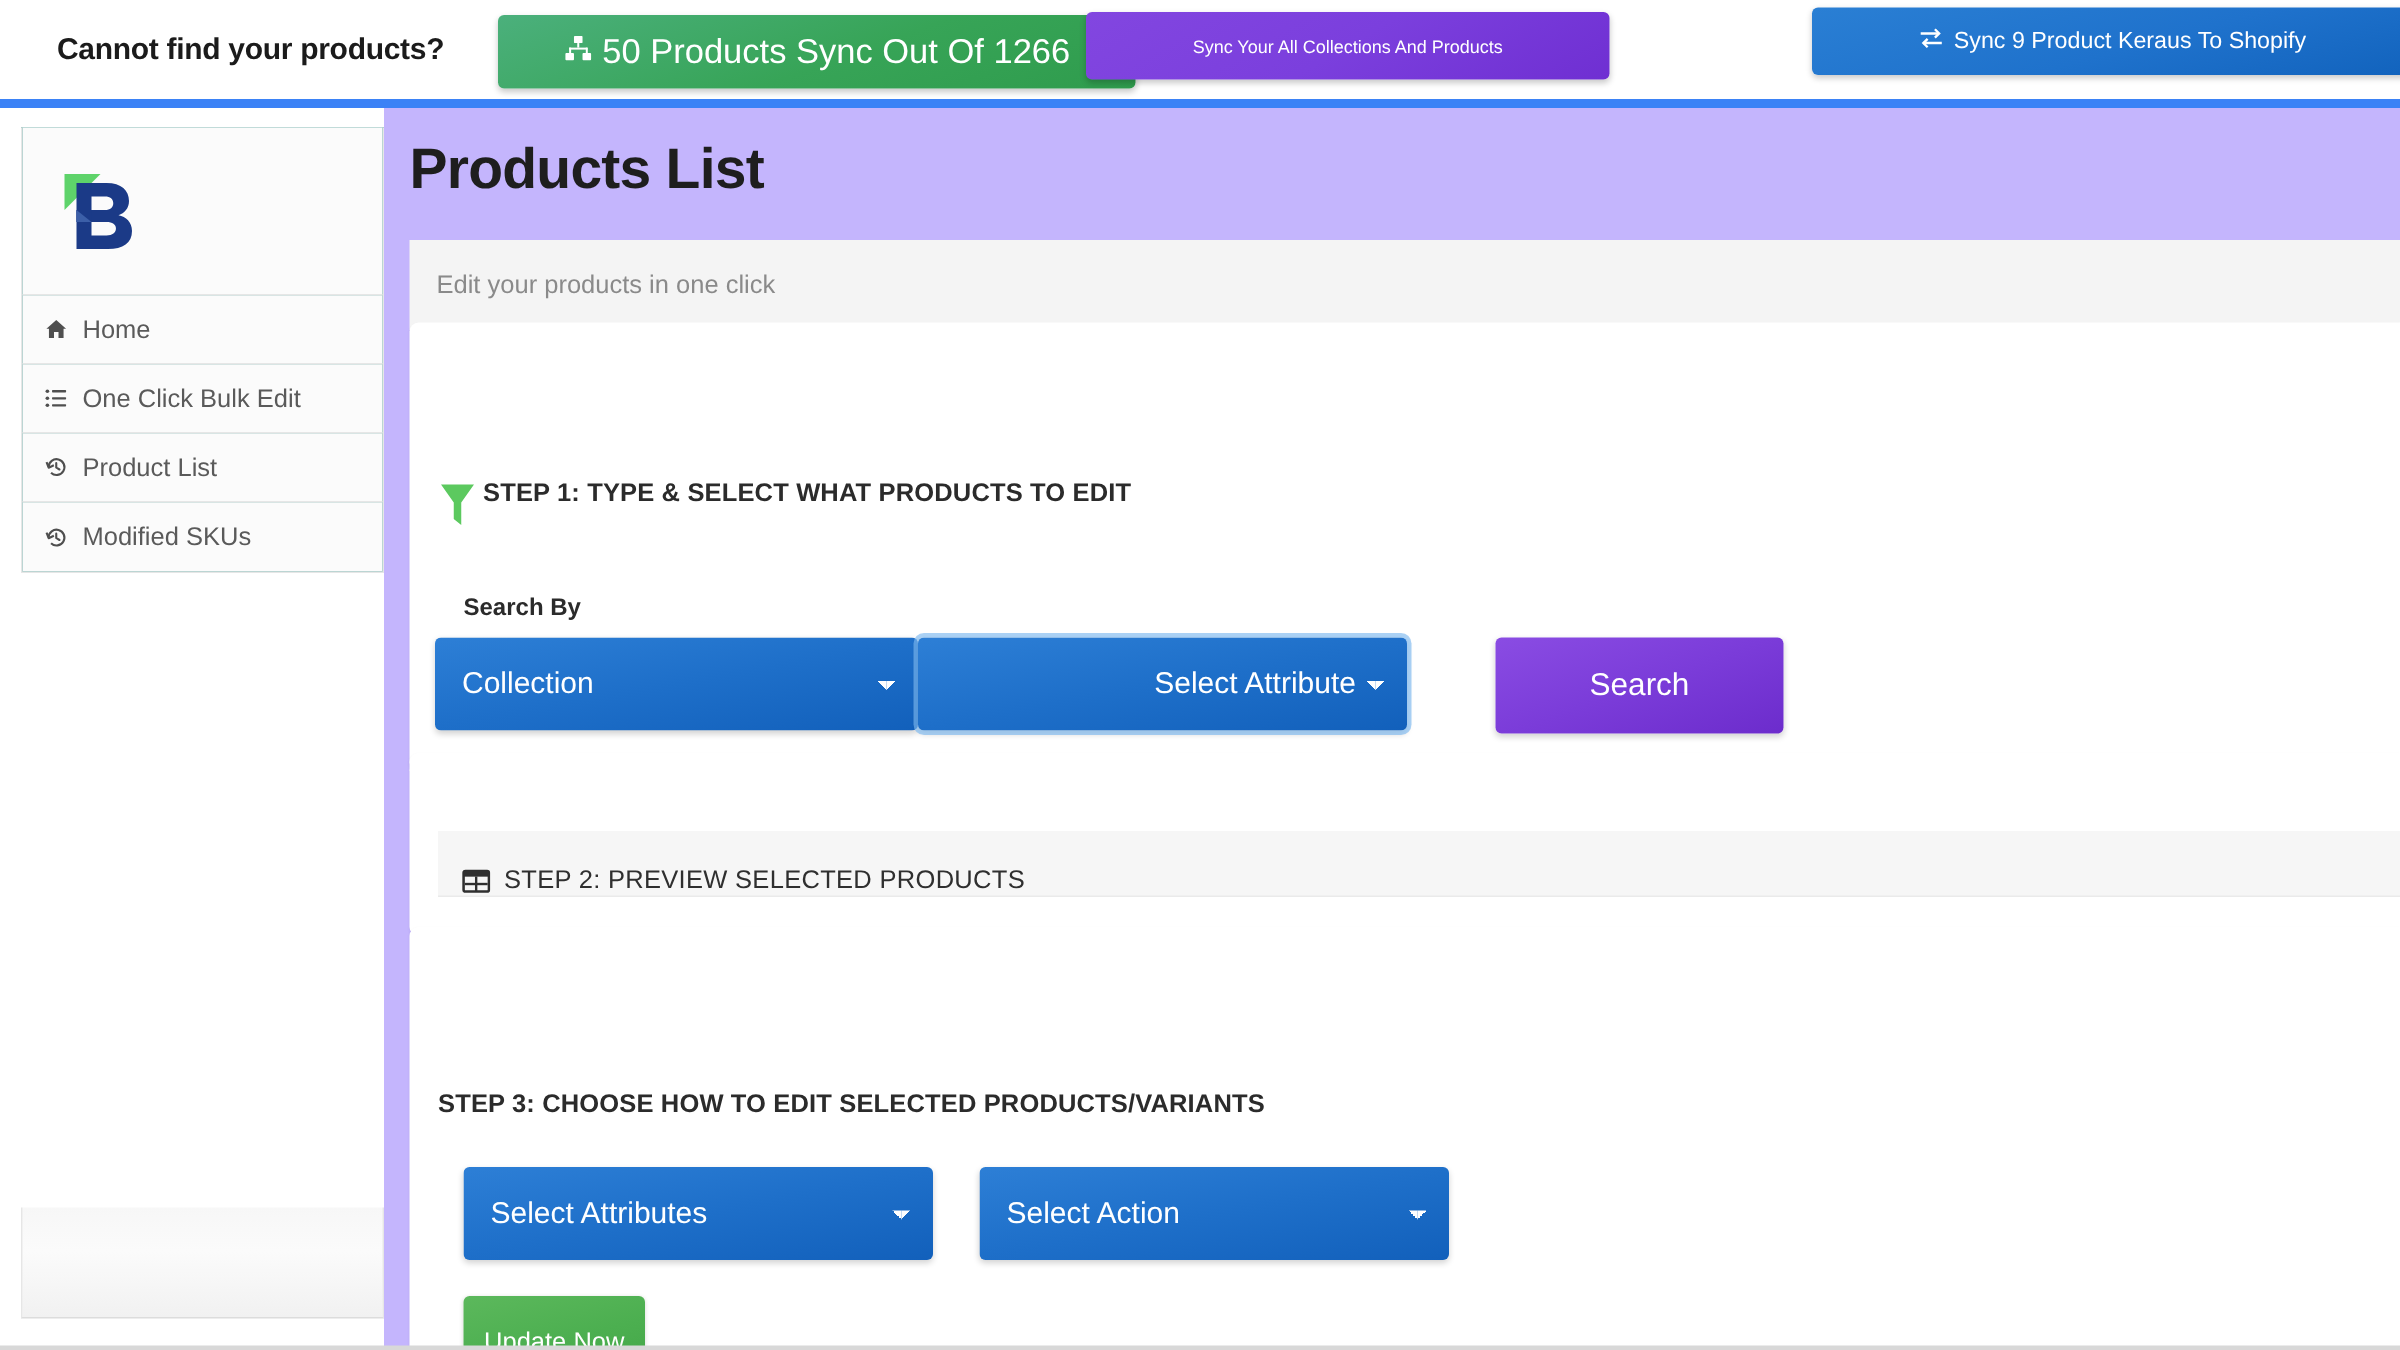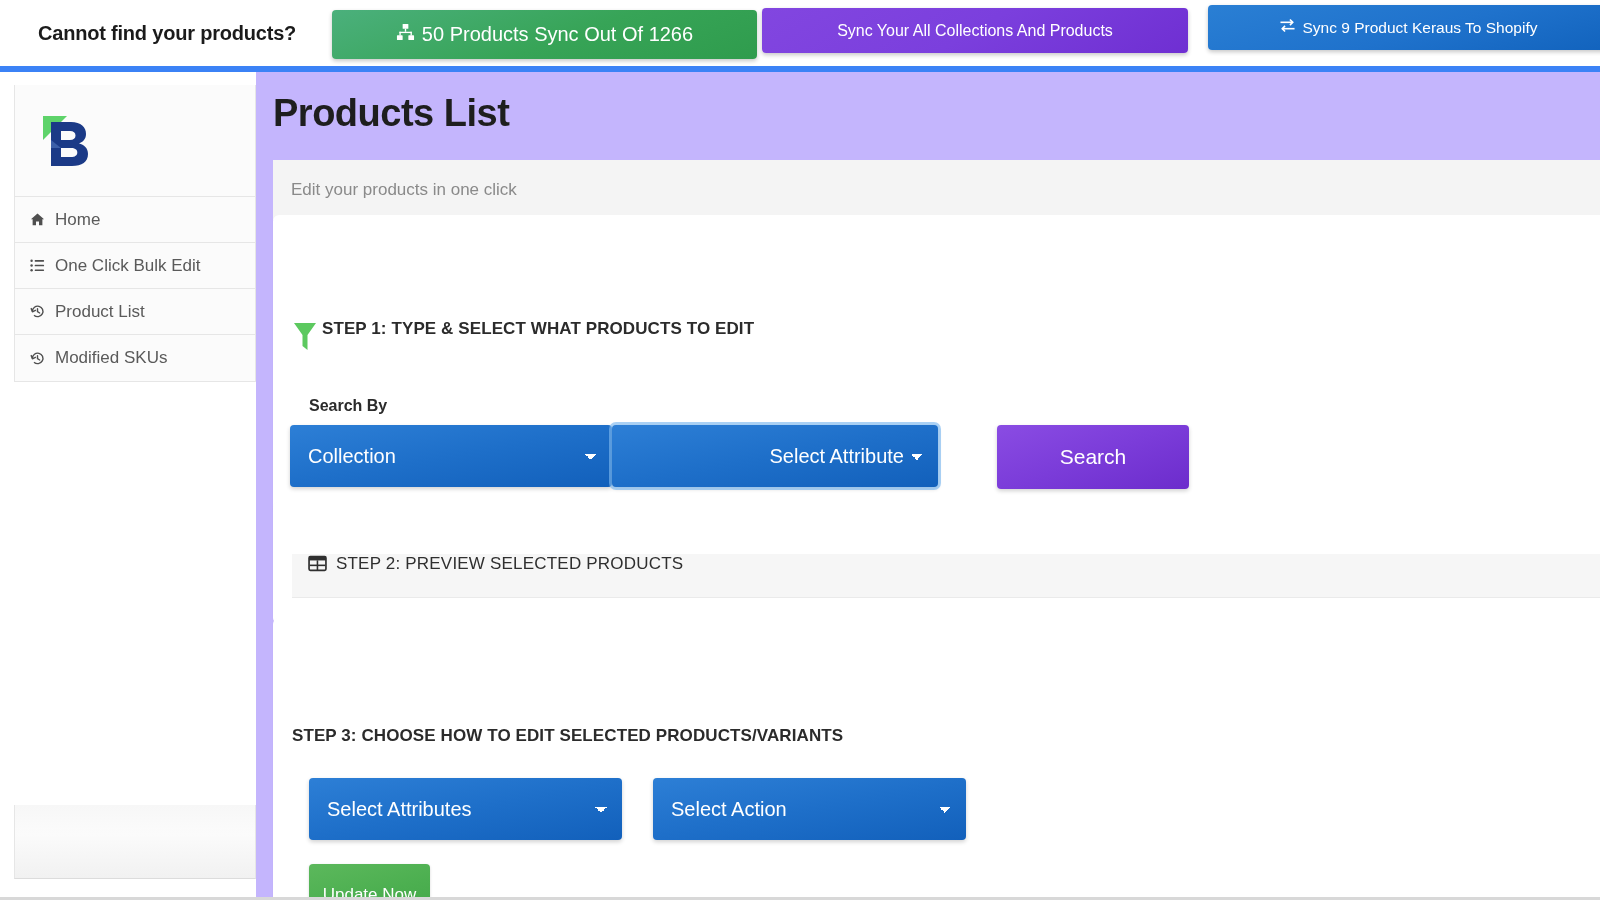--- a/index.html
+++ b/index.html
@@ -45,28 +45,28 @@
     gap: 7px;
     white-space: nowrap;
     cursor: pointer;
     box-shadow: 0 2px 4px rgba(0,0,0,0.22);
   }
   .btn-sync-count {
     position: absolute;
     left: 332px; top: 10px;
     width: 425px; height: 49px;
     background: linear-gradient(160deg, #4bb07c 0%, #37a457 55%, #2f9c4d 100%);
-    font-size: 20px;
+    font-size: 23px;
   }
   .btn-sync-all {
     position: absolute;
-    left: 762px; top: 8px;
-    width: 426px; height: 45px;
+    left: 724px; top: 8px;
+    width: 349px; height: 45px;
     background: linear-gradient(150deg, #8246e0 0%, #7b3fdd 50%, #6f2fd2 100%);
-    font-size: 16px;
+    font-size: 12px;
   }
   .btn-sync-shopify {
     position: absolute;
     left: 1208px; top: 5px;
     width: 400px; height: 45px;
     background: linear-gradient(165deg, #2a7fd4 0%, #1f72cc 55%, #1263bd 100%);
     font-size: 15.5px;
   }
 
   
@@ -240,21 +240,21 @@
   }
 
   
   .step2-strip {
     position: absolute;
     left: 19px; top: 52px;
     width: 1308px; height: 44px;
     background: #f6f6f6;
     border-bottom: 1px solid #eaeaea;
     display: flex;
-    align-items: flex-start;
+    align-items: flex-end;
     gap: 9px;
     padding-left: 16px;
   }
   .grid-icon { width: 19px; height: 19px; flex: none; }
   .step2-label {
     font-size: 17px;
     color: #2f2f2f;
     letter-spacing: 0.2px;
     white-space: nowrap;
   }

